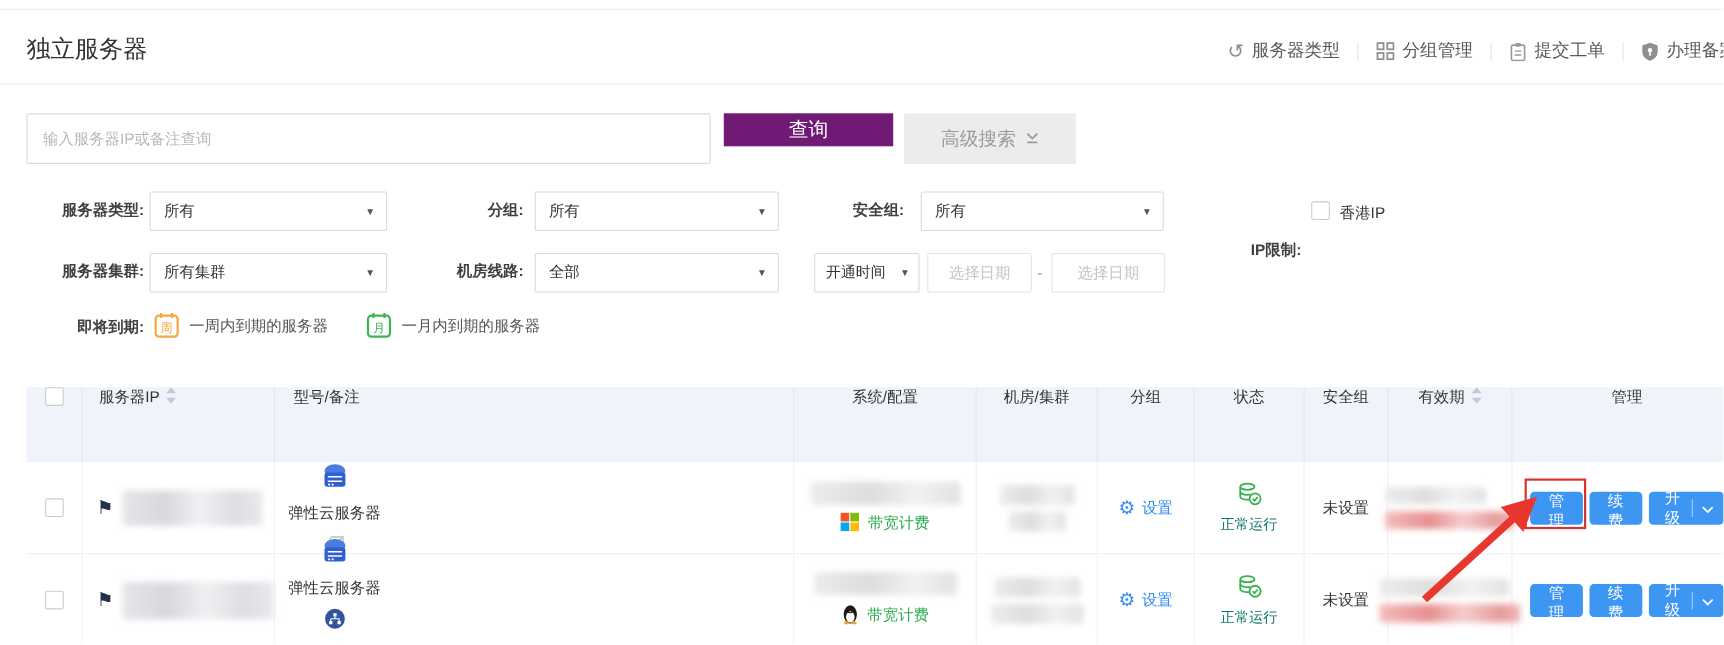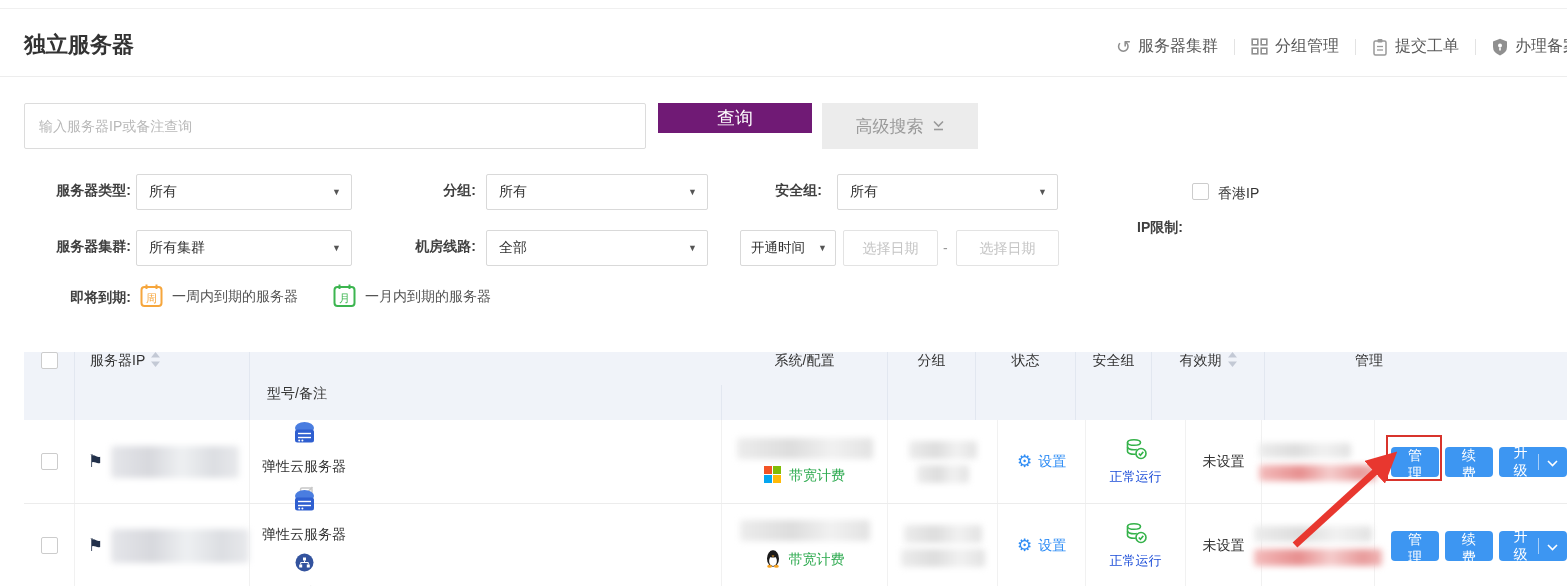--- a/index.html
+++ b/index.html
@@ -2,21 +2,21 @@
 <html><head>
 <meta charset="utf-8">
 <style>
   * { margin:0; padding:0; box-sizing:border-box; }
   html,body { background:#fff; }
   body { font-family:"Liberation Sans","DejaVu Sans",sans-serif; }
   .page { position:relative; width:1567px; height:586px; background:#fff; overflow:hidden; }
   .topline { position:absolute; left:0; top:8px; width:100%; height:1px; background:#f0f0f0; }
 
   
-  .page-title { position:absolute; left:24px; top:30px; font-size:22px; font-weight:bold; color:#333; }
+  .page-title { position:absolute; left:24px; top:30px; font-size:22px; font-weight:normal; color:#333; }
   .topbar-divider { position:absolute; left:0; top:76px; width:100%; height:1px; background:#ededed; }
   .top-links { position:absolute; right:-12px; top:36px; display:flex; align-items:center; white-space:nowrap; }
   .top-link { display:flex; align-items:center; gap:7px; color:#595959; font-size:16px; cursor:pointer; }
   .top-link .ticon { display:inline-flex; align-items:center; color:#8f8f8f; }
   .tl-sep { width:1px; height:16px; background:#e3e3e3; margin:0 16px; }
   .refresh-glyph { font-size:18px; line-height:1; color:#8f8f8f; }
 
   
   .search-input { position:absolute; left:24px; top:103px; width:622px; height:46px; border:1px solid #dcdcdc; border-radius:2px; padding:0 14px; font-size:14px; color:#333; outline:none; font-family:inherit; }
   .search-input::placeholder { color:#b8b8b8; }
@@ -42,28 +42,28 @@
   .th:last-child { border-right:none; }
   .trow { display:flex; height:84px; background:#fff; border-bottom:1px solid #ececec; align-items:stretch; }
   .td { display:flex; align-items:center; justify-content:center; border-right:1px solid #f1f1f1; font-size:14px; color:#333; }
   .td:last-child { border-right:none; }
   .c0 { width:51px; } .c1 { width:175px; justify-content:flex-start; padding-left:13px; }
   .c2 { width:472px; justify-content:flex-start; padding-left:12px; }
   .c3 { width:166px; } .c4 { width:110px; } .c5 { width:88px; }
   .c6 { width:100px; } .c7 { width:76px; } .c8 { width:113px; }
   .c9 { width:192px; justify-content:flex-start; padding-left:16px; }
   .th.c1 { padding-left:15px; justify-content:flex-start; }
-  .th.c2 { padding-left:17px; justify-content:flex-start;margin-top:33px; }
+  .th.c2 { padding-left:17px; justify-content:flex-start; }
 
   .stack { display:flex; flex-direction:column; align-items:center; gap:7px; }
   .model-line { display:flex; align-items:center; gap:9px;flex-direction:column; }
   .billing-line { display:flex; align-items:center; gap:8px; color:#2daa4f; font-size:14px; }
   .group-set { display:flex; align-items:center; gap:6px; color:#2f8df5; cursor:pointer; }
   .gear-glyph { font-size:17px; line-height:1; color:#2f8df5; }
-  .status-text { color:#1d4ed8; font-size:13px; }
+  .status-text { color:#0f766e; font-size:13px; }
   .flag-glyph { font-size:17px; color:#22304a; line-height:1; margin-right:8px; }
 
   
   .blur { filter:blur(3px); border-radius:3px; }
   .blur-gray  { background:linear-gradient(90deg,#e5e6ea,#d7d8dd 30%,#eef0f2 55%,#dcdee2 80%,#e8e9ec); }
   .blur-gray2 { background:linear-gradient(90deg,#ececec,#dddddd 40%,#f1f1f1 70%,#e2e2e2); }
   .blur-red   { background:linear-gradient(90deg,#f3bcbc,#e78f8f 35%,#f5cccc 60%,#e89b9b 85%,#f0b5b5); }
 
   
   .actions { display:flex; align-items:center; gap:6px; }
@@ -78,21 +78,21 @@
 </head>
 <body>
 
 <div class="page">
   <div class="topline"></div>
 
   <div class="page-title">独立服务器</div>
   <div class="top-links">
     <span class="top-link">
       <span class="ticon refresh-glyph">↺</span>
-      <span>服务器集群</span>
+      <span>服务器类型</span>
     </span>
     <span class="tl-sep"></span>
     <span class="top-link">
       <span class="ticon">
         <svg width="17" height="17" viewBox="0 0 17 17">
             <g fill="none" stroke="#8f8f8f" stroke-width="1.6">
               <rect x="1.2" y="1.2" width="5.6" height="5.6"></rect>
               <rect x="10.2" y="1.2" width="5.6" height="5.6"></rect>
               <rect x="1.2" y="10.2" width="5.6" height="5.6"></rect>
               <rect x="10.2" y="10.2" width="5.6" height="5.6"></rect>
@@ -210,20 +210,23 @@
         <span><svg width="9" height="15" viewBox="0 0 9 15">
               <polygon points="4.5,0 9,5.5 0,5.5" fill="#c3c9d5"></polygon>
               <polygon points="0,9.5 9,9.5 4.5,15" fill="#c3c9d5"></polygon>
             </svg></span>
       </div>
       <div class="th c2">
           <span>型号/备注</span>
         </div>
       <div class="th c3">
           <span>系统/配置</span>
+        </div>
+      <div class="th c4">
+          <span>机房/集群</span>
         </div>
       <div class="th c5">
           <span>分组</span>
         </div>
       <div class="th c6">
           <span>状态</span>
         </div>
       <div class="th c7">
           <span>安全组</span>
         </div>

